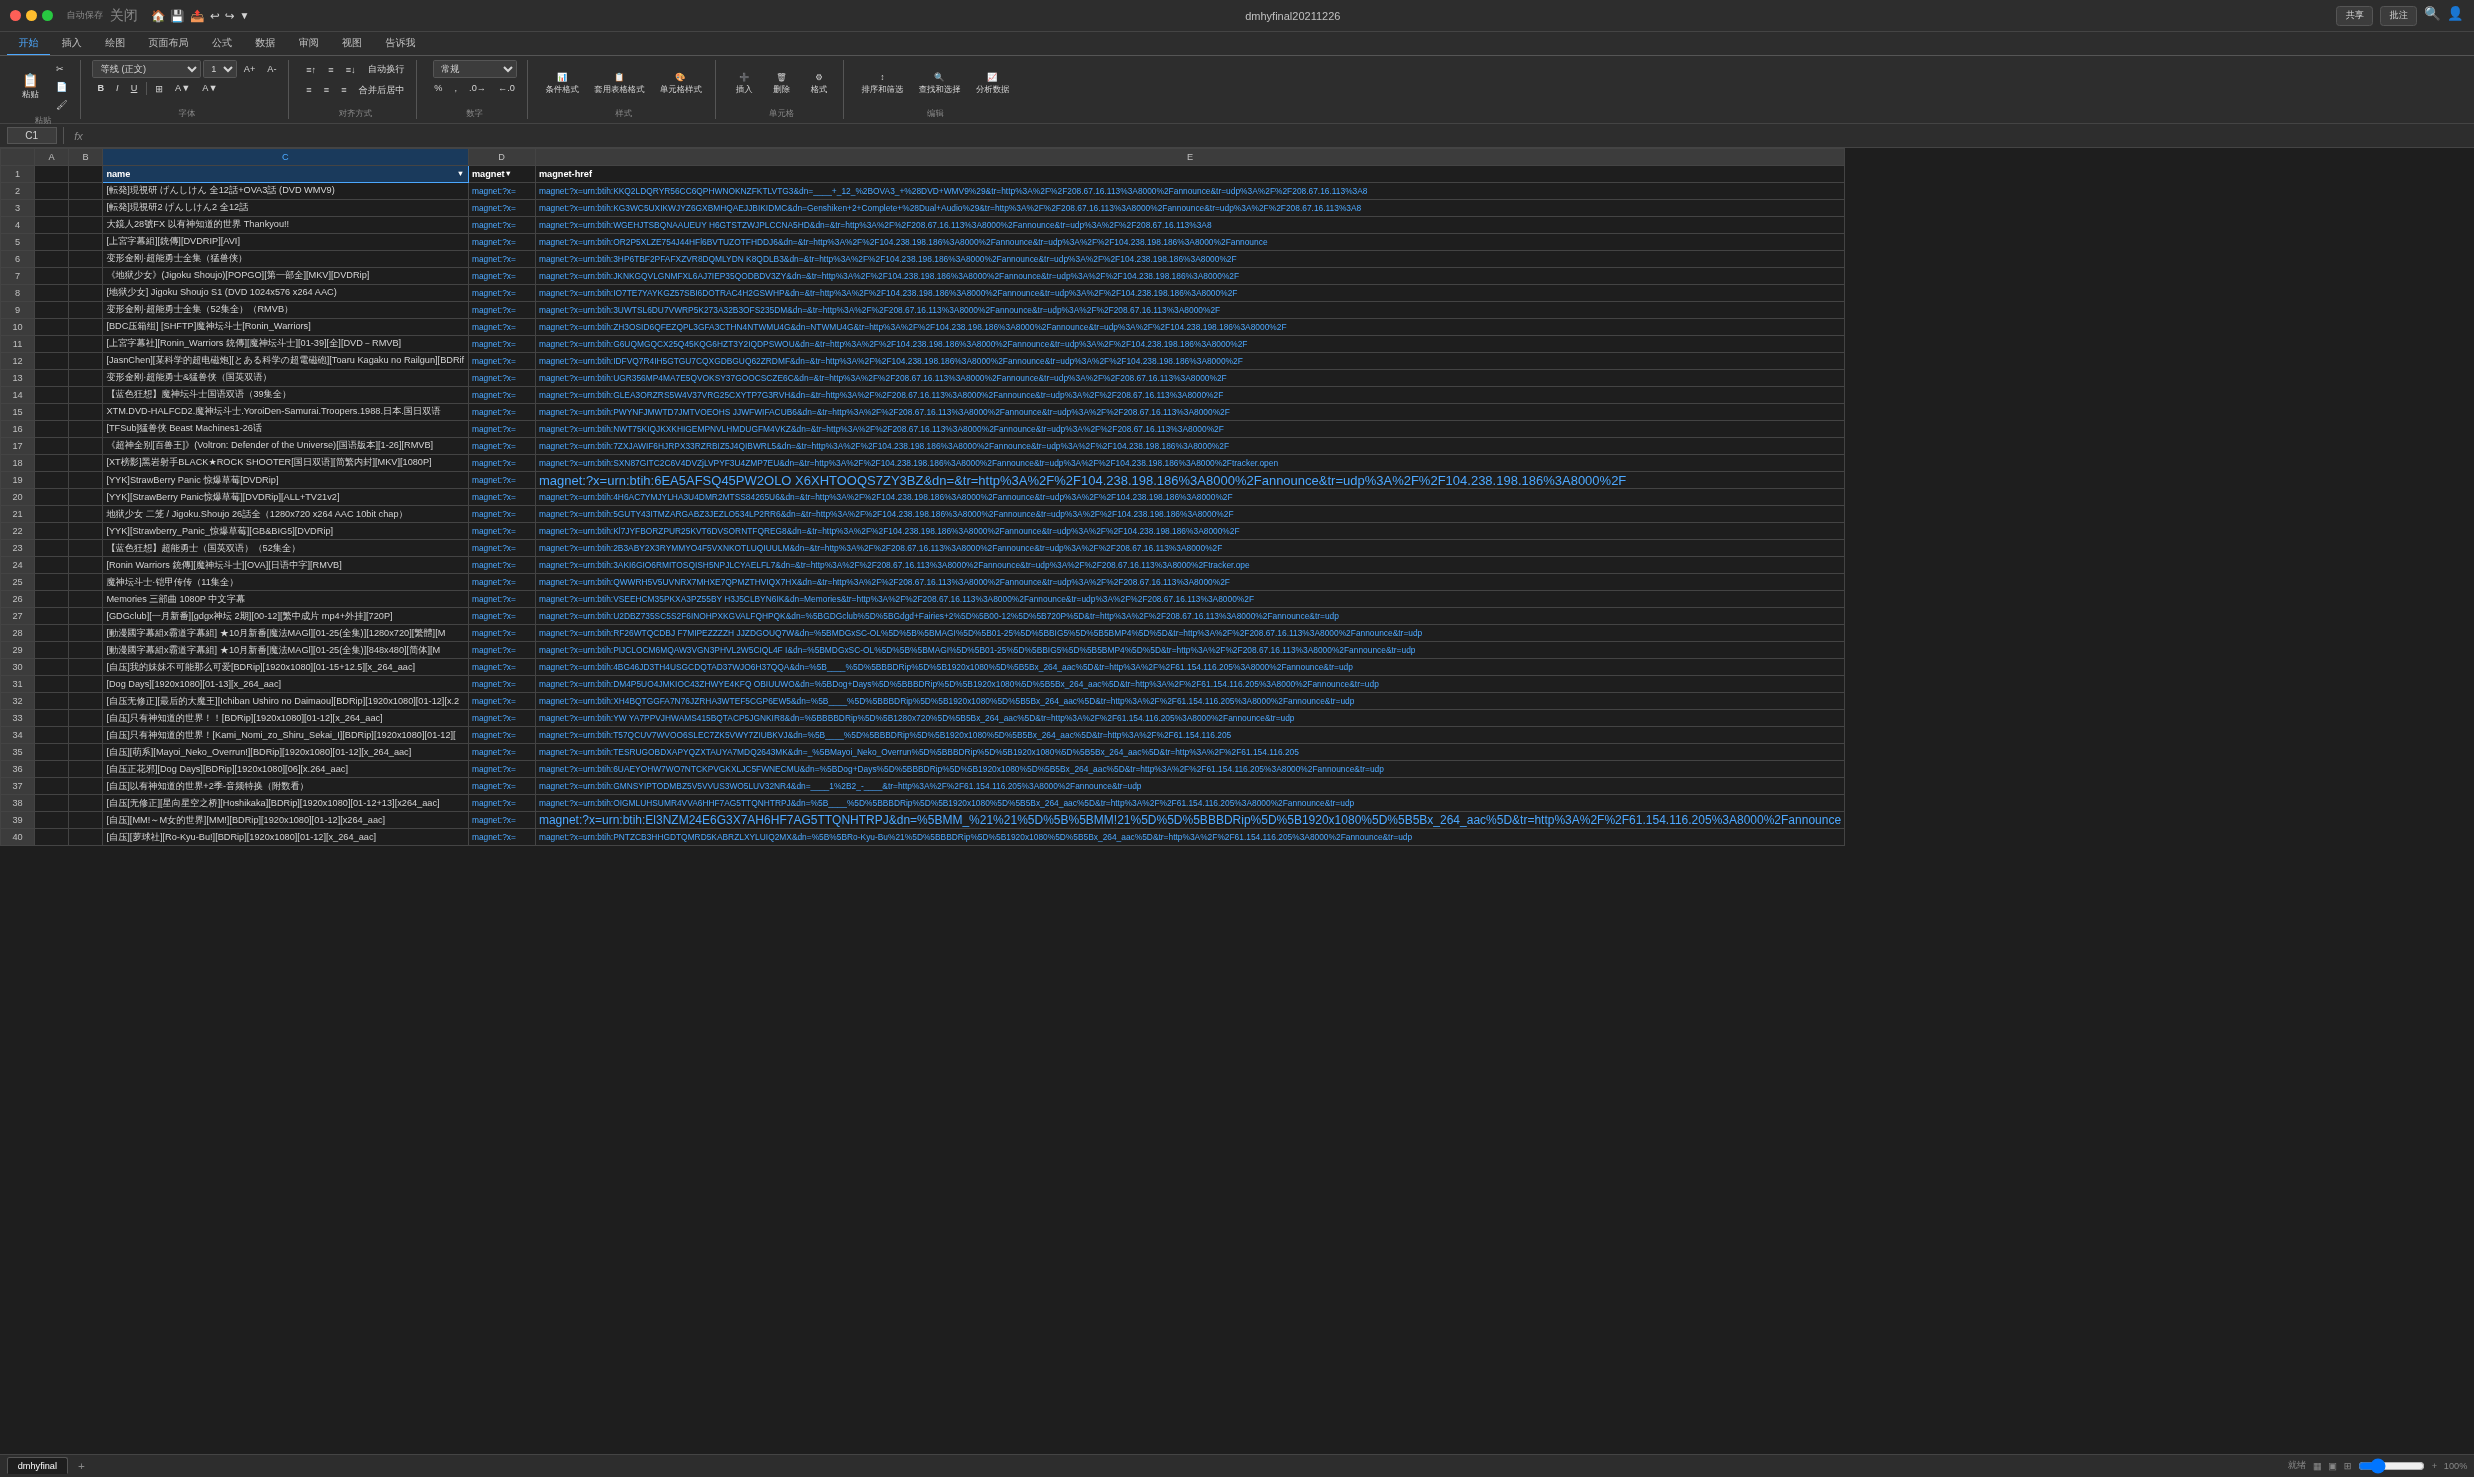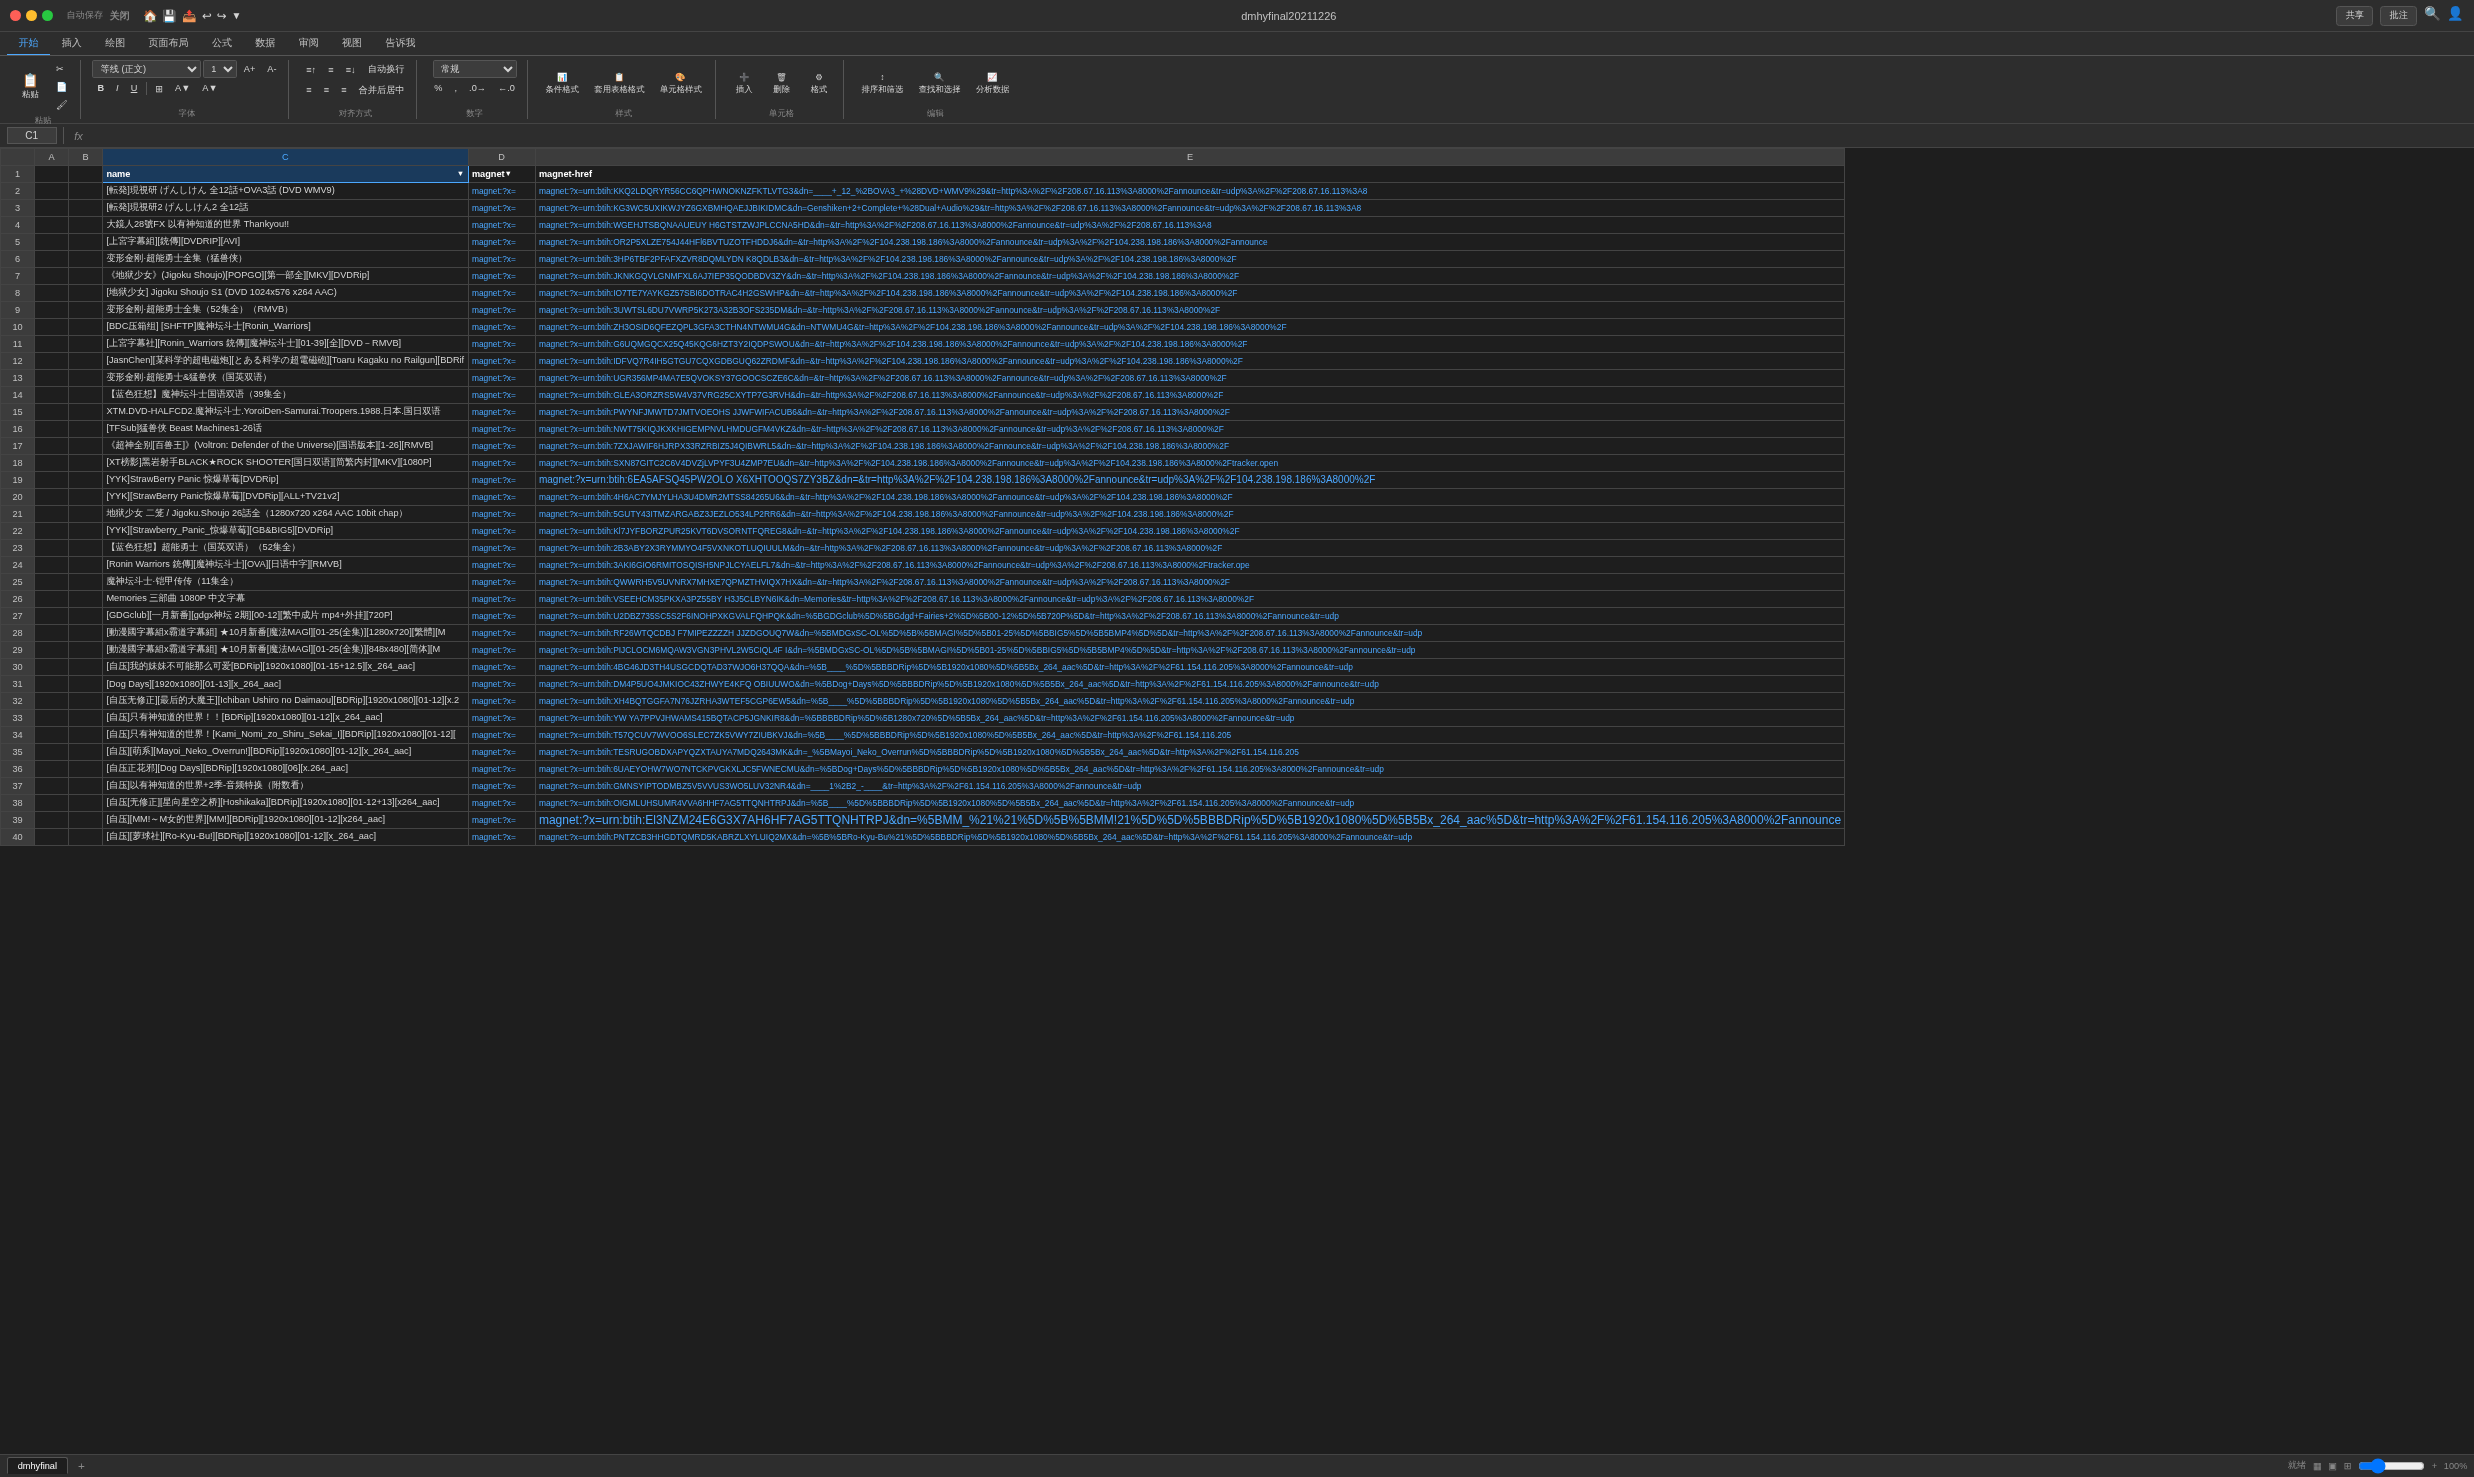--- a/index.html
+++ b/index.html
@@ -73,21 +73,21 @@
 <body>
 
 <div id="titlebar">
   <div class="traffic-lights">
     <div class="traffic-light tl-red"></div>
     <div class="traffic-light tl-yellow"></div>
     <div class="traffic-light tl-green"></div>
   </div>
   <div style="display:flex;align-items:center;gap:6.7px;margin-left:6.7px;">
     <span style="font-size:9.2px;color:#888;">自动保存</span>
-    <span style="font-size:10px;color:#888;cursor:pointer;font-weight:bold;">关闭</span>
+    <span style="font-size:14px;color:#888;cursor:pointer;">关闭</span>
   </div>
   <div style="display:flex;align-items:center;gap:5px;margin-left:6.7px;">
     <span style="font-size:11.7px;cursor:pointer;">🏠</span>
     <span style="font-size:11.7px;cursor:pointer;">💾</span>
     <span style="font-size:11.7px;cursor:pointer;">📤</span>
     <span style="font-size:11.7px;cursor:pointer;">↩</span>
     <span style="font-size:11.7px;cursor:pointer;">↪</span>
     <span style="font-size:10px;cursor:pointer;">▼</span>
   </div>
   <div id="titlebar-center">dmhyfinal20211226</div>
@@ -417,21 +417,21 @@
             <td class="col-c">[XT榜影]黑岩射手BLACK★ROCK SHOOTER[国日双语][简繁内封][MKV][1080P]</td>
             <td style="color: rgb(76, 168, 255); font-size: 8.4px;">magnet:?x=</td>
             <td class="col-e" style="color: rgb(76, 168, 255); font-size: 8.4px;">magnet:?x=urn:btih:SXN87GITC2C6V4DVZjLVPYF3U4ZMP7EU&amp;dn=&amp;tr=http%3A%2F%2F104.238.198.186%3A8000%2Fannounce&amp;tr=udp%3A%2F%2F104.238.198.186%3A8000%2Ftracker.open</td>
           </tr>
           <tr>
             <td class="row-header-cell">19</td>
             <td></td>
             <td></td>
             <td class="col-c">[YYK]StrawBerry Panic 惊爆草莓[DVDRip]</td>
             <td style="color: rgb(76, 168, 255); font-size: 8.4px;">magnet:?x=</td>
-            <td class="col-e" style="color: rgb(76, 168, 255); font-size: 10px;">magnet:?x=urn:btih:6EA5AFSQ45PW2OLO X6XHTOOQS7ZY3BZ&amp;dn=&amp;tr=http%3A%2F%2F104.238.198.186%3A8000%2Fannounce&amp;tr=udp%3A%2F%2F104.238.198.186%3A8000%2F</td>
+            <td class="col-e" style="color: rgb(76, 168, 255); font-size: 13px;">magnet:?x=urn:btih:6EA5AFSQ45PW2OLO X6XHTOOQS7ZY3BZ&amp;dn=&amp;tr=http%3A%2F%2F104.238.198.186%3A8000%2Fannounce&amp;tr=udp%3A%2F%2F104.238.198.186%3A8000%2F</td>
           </tr>
           <tr>
             <td class="row-header-cell">20</td>
             <td></td>
             <td></td>
             <td class="col-c">[YYK][StrawBerry Panic惊爆草莓][DVDRip][ALL+TV21v2]</td>
             <td style="color: rgb(76, 168, 255); font-size: 8.4px;">magnet:?x=</td>
             <td class="col-e" style="color: rgb(76, 168, 255); font-size: 8.4px;">magnet:?x=urn:btih:4H6AC7YMJYLHA3U4DMR2MTSS84265U6&amp;dn=&amp;tr=http%3A%2F%2F104.238.198.186%3A8000%2Fannounce&amp;tr=udp%3A%2F%2F104.238.198.186%3A8000%2F</td>
           </tr>
           <tr>

